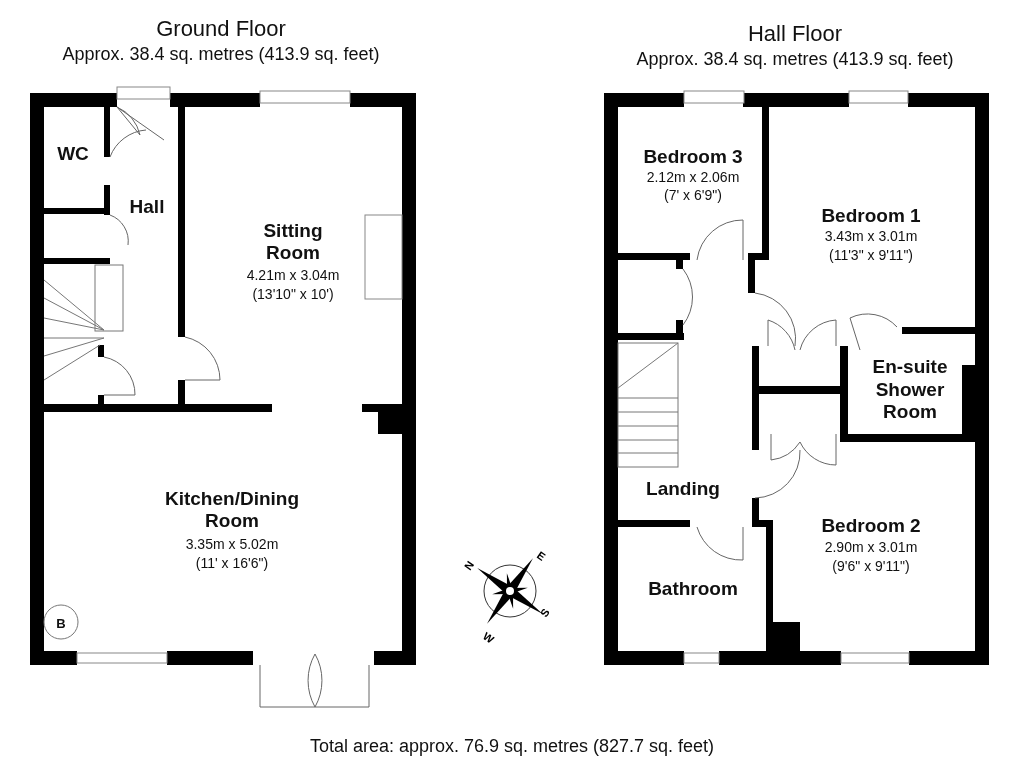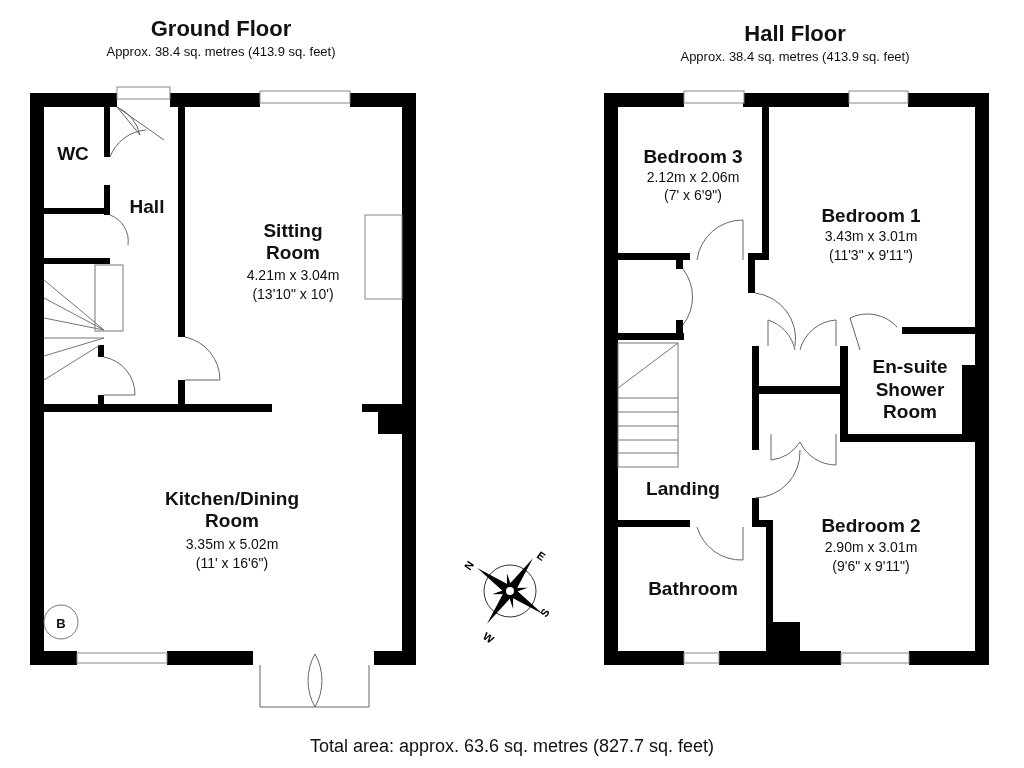--- a/index.html
+++ b/index.html
@@ -1,18 +1,18 @@
 <!DOCTYPE html>
 <html><head>
 <meta charset="utf-8">
 <style>
   html, body { margin:0; padding:0; background:#ffffff; }
   body { width:1024px; height:768px; position:relative; overflow:hidden; font-family:"Liberation Sans", sans-serif; color:#111; }
-  .floor-title { position:absolute; font-weight:bold; font-size:22px; text-align:center; width:400px; }
-  .floor-sub { position:absolute; font-size:13px; text-align:center; width:400px; }
+  .floor-title { position:absolute; font-weight:normal; font-size:22px; text-align:center; width:400px; }
+  .floor-sub { position:absolute; font-size:18px; text-align:center; width:400px; }
   svg { position:absolute; left:0; top:0; }
   .room-name { font-family:"Liberation Sans", sans-serif; font-weight:bold; font-size:19px; fill:#111; text-anchor:middle; }
   .room-dim { font-family:"Liberation Sans", sans-serif; font-size:14px; fill:#111; text-anchor:middle; }
   .total { position:absolute; left:0; width:1024px; top:736px; text-align:center; font-size:18px; }
   .w { fill:#000; }
   .win { fill:#fff; stroke:#888; stroke-width:1; }
   .door { fill:none; stroke:#666; stroke-width:1; }
 </style>
 </head>
 <body>
@@ -175,13 +175,13 @@
     <text x="910" y="396" class="room-name">Shower</text>
     <text x="910" y="418" class="room-name">Room</text>
     <text x="683" y="495" class="room-name">Landing</text>
     <text x="871" y="532" class="room-name">Bedroom 2</text>
     <text x="871" y="552" class="room-dim">2.90m x 3.01m</text>
     <text x="871" y="571" class="room-dim">(9'6" x 9'11")</text>
     <text x="693" y="595" class="room-name">Bathroom</text>
   </g>
 </svg>
 
-<div class="total">Total area: approx. 63.6 sq. metres (827.7 sq. feet)</div>
+<div class="total">Total area: approx. 76.9 sq. metres (827.7 sq. feet)</div>
 
 </body></html>

